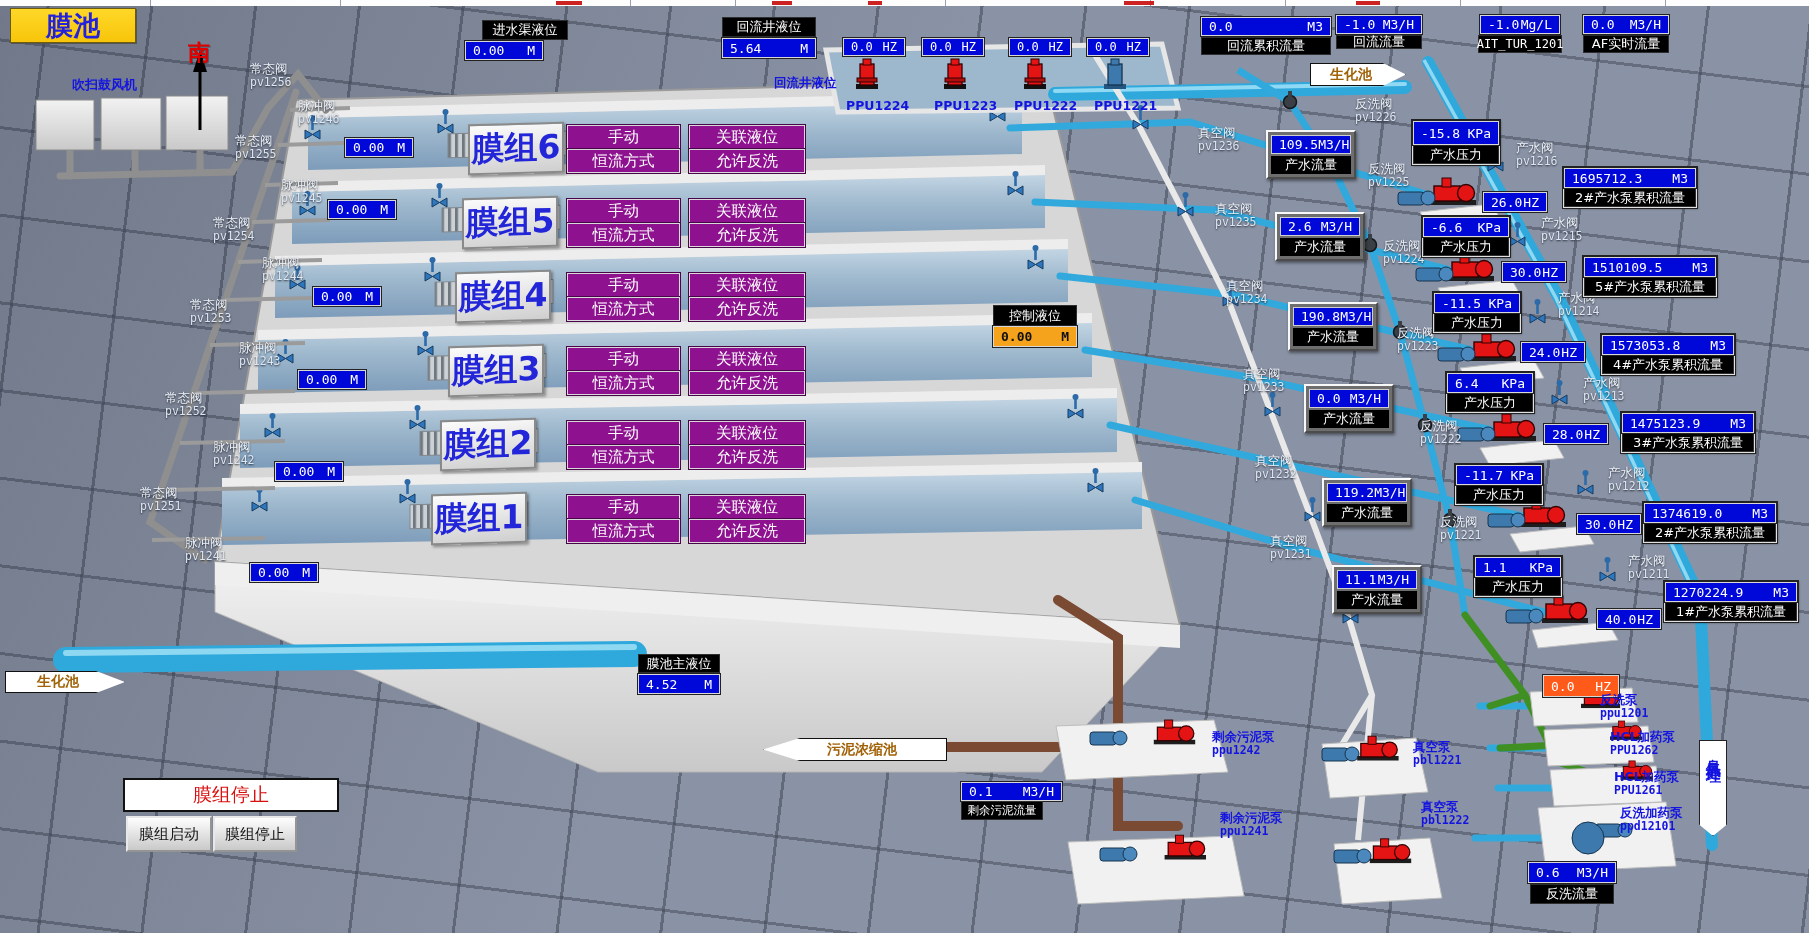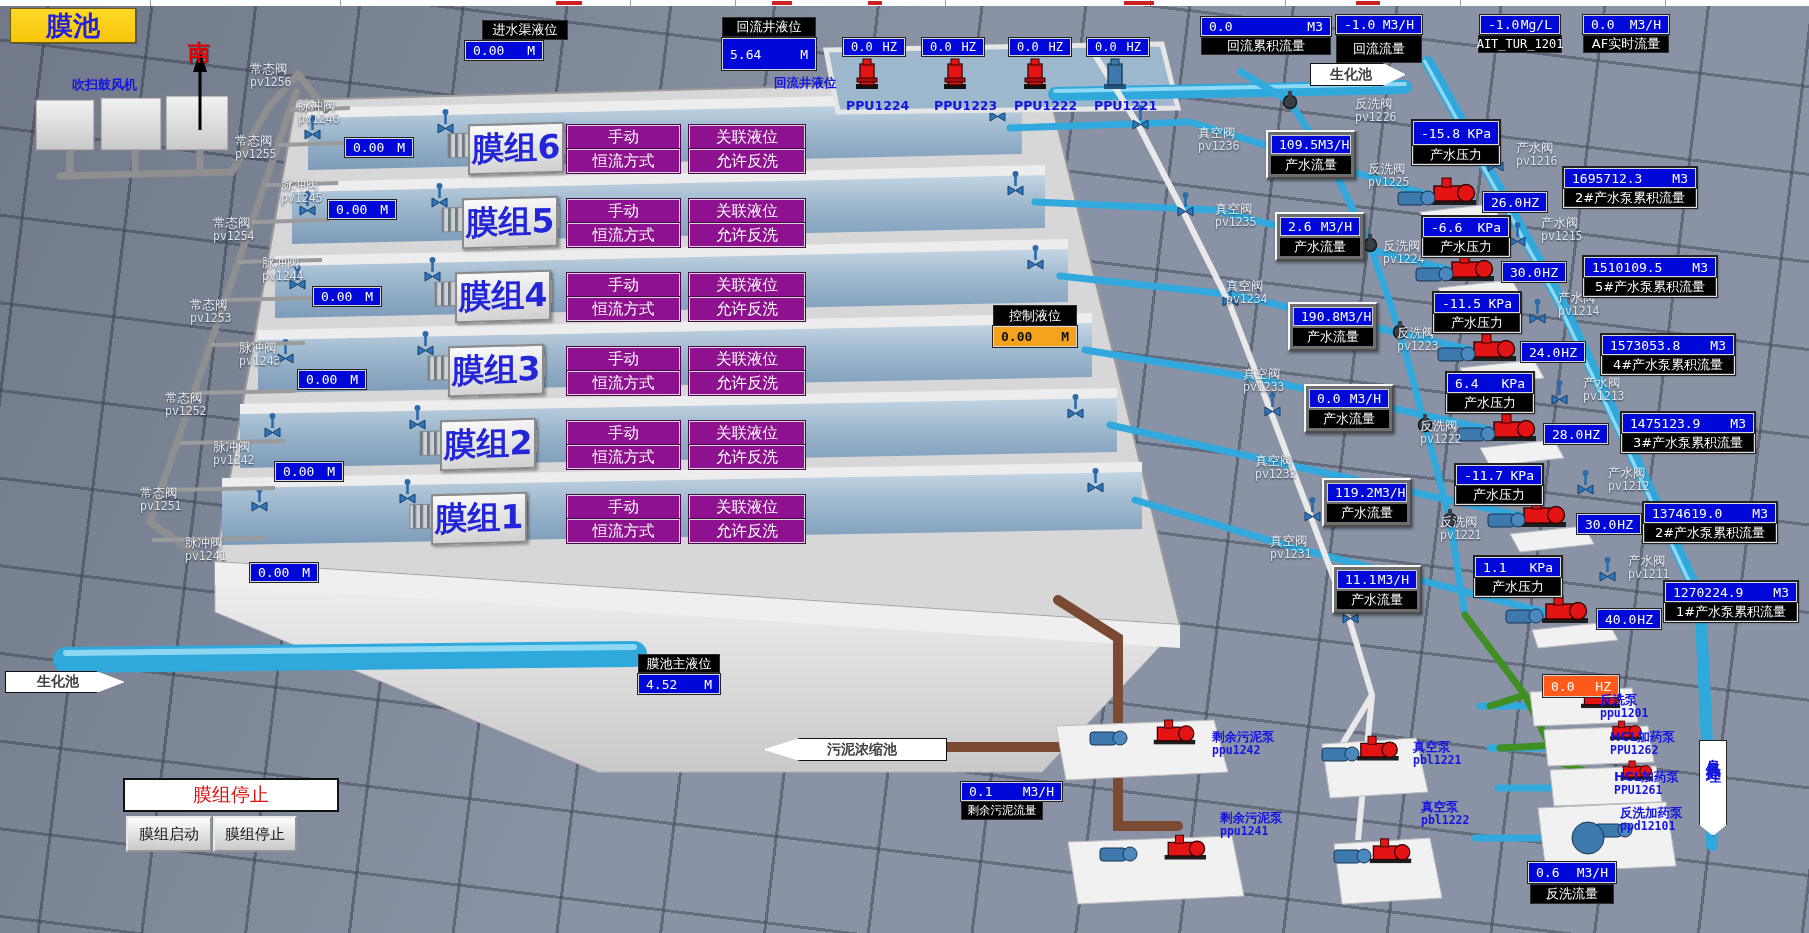--- a/index.html
+++ b/index.html
@@ -37,21 +37,21 @@
   .plate{background:linear-gradient(175deg,#fbfbfb,#cfcfcf);border:2px solid #8a8a8a;
     box-shadow:2px 2px 3px rgba(0,0,0,.35);color:#2326d8;font-weight:bold;
     display:flex;align-items:center;justify-content:center;transform:skewY(-1.6deg);}
   .pbtn{background:#8e1190;border:1px solid #d9d9d9;outline:1px solid #4a044a;color:#fff;
     font-size:15.5px;display:flex;align-items:center;justify-content:center;cursor:pointer;
     white-space:nowrap;}
   .gbtn{background:linear-gradient(#fefefe,#c9c9c9);border:2px outset #e8e8e8;color:#111;
     font-size:15px;display:flex;align-items:center;justify-content:center;cursor:pointer;}
   .statusbox{background:#fff;border:2px solid #111;color:#d80f0f;font-size:19px;
     display:flex;align-items:center;justify-content:center;}
-  .arrow{background:#fff;border:1px solid #111;color:#404040;font-size:14px;font-weight:bold;
+  .arrow{background:#fff;border:1px solid #111;color:#a16207;font-size:14px;font-weight:bold;
     display:flex;align-items:center;justify-content:center;}
   .arrow.r{clip-path:polygon(0 0,76% 0,100% 50%,76% 100%,0 100%);padding-right:14px;}
   .arrow.l{clip-path:polygon(100% 0,20% 0,0 50%,20% 100%,100% 100%);padding-left:14px;}
   .banner{background:#fff;border:1px solid #222;color:#1414e0;font-size:15px;font-weight:bold;
     clip-path:polygon(0 0,100% 0,100% 88%,50% 100%,0 88%);
     writing-mode:vertical-rl;text-orientation:upright;display:flex;align-items:center;
     justify-content:flex-start;padding:6px 0 14px 0;letter-spacing:3px;box-sizing:border-box;}
   .south{color:#e00000;font-size:22px;font-weight:bold;text-shadow:1px 1px 0 #00000055;}
   .lvl{font-family:"DejaVu Sans Mono",monospace;}
 </style>
@@ -334,21 +334,21 @@
   <div class="abs south" style="left:188px;top:38px">南</div>
   <div class="abs blabel" style="left:72px;top:78px;font-size:13px">吹扫鼓风机</div>
 
   <div class="abs lbox" style="left:482px;top:20px;width:86px;height:20px">进水渠液位</div>
   <div class="abs vbox lvl" style="left:465px;top:41px;width:78px;height:19px">
     <span>0.00</span>
       <span>M</span>
   </div>
 
   <div class="abs lbox" style="left:722px;top:17px;width:94px;height:20px">回流井液位</div>
-  <div class="abs vbox lvl" style="left:722px;top:38px;width:94px;height:32px">
+  <div class="abs vbox lvl" style="left:722px;top:38px;width:94px;height:20px">
     <span>5.64</span>
       <span>M</span>
   </div>
   <div class="abs blabel" style="left:774px;top:76px">回流井液位</div>
 
   <div class="abs vbox lvl" style="left:843px;top:38px;width:62px;height:18px;font-size:12px">
     <span>0.0</span>
       <span>HZ</span>
     </div>
   <div class="abs vbox lvl" style="left:922px;top:38px;width:62px;height:18px;font-size:12px">
@@ -371,21 +371,21 @@
   <div class="abs vbox lvl" style="left:1201px;top:17px;width:130px;height:19px">
     <span>0.0</span>
       <span>M3</span>
     </div>
   <div class="abs lbox" style="left:1201px;top:37px;width:130px;height:18px">回流累积流量</div>
 
   <div class="abs vbox lvl" style="left:1336px;top:15px;width:86px;height:19px">
     <span>-1.0</span>
       <span>M3/H</span>
     </div>
-  <div class="abs lbox" style="left:1336px;top:35px;width:86px;height:28px">回流流量</div>
+  <div class="abs lbox" style="left:1336px;top:35px;width:86px;height:14px">回流流量</div>
 
   <div class="abs vbox lvl" style="left:1480px;top:15px;width:80px;height:19px">
     <span>-1.0</span>
       <span>Mg/L</span>
     </div>
   <div class="abs lbox lvl" style="left:1478px;top:35px;width:84px;height:18px;font-size:12px">AIT_TUR_1201</div>
 
   <div class="abs vbox lvl" style="left:1583px;top:15px;width:86px;height:19px">
     <span>0.0</span>
       <span>M3/H</span>

